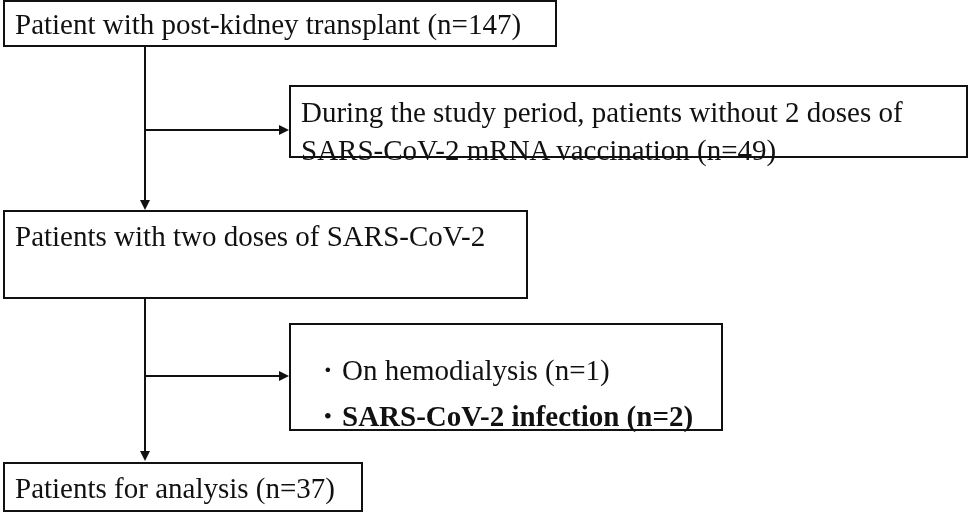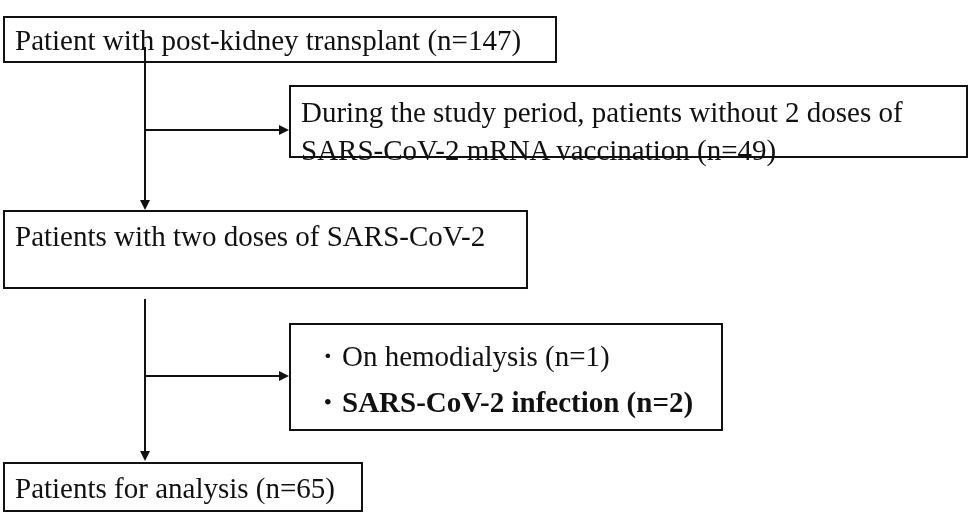--- a/index.html
+++ b/index.html
@@ -10,49 +10,49 @@
   .line { position:absolute; background:#111; }
   .arrow-down { position:absolute; width:0; height:0; border-left:5px solid transparent;
                 border-right:5px solid transparent; border-top:10px solid #111; }
   .arrow-right { position:absolute; width:0; height:0; border-top:5px solid transparent;
                  border-bottom:5px solid transparent; border-left:10px solid #111; }
   .row { display:block; }
 </style>
 </head>
 <body>
 
-<div class="box" style="left:3px; top:16px; width:554px; height:47px; padding-top:3px;">
+<div class="box" style="left:3px; top:0px; width:554px; height:47px; padding-top:3px;">
   <span>Patient with post-kidney transplant (n=147)</span>
 </div>
 
 <div class="line" style="left:144px; top:47px; width:2px; height:155px;"></div>
 <div class="arrow-down" style="left:140px; top:200px;"></div>
 
 <div class="line" style="left:145px; top:129px; width:135px; height:2px;"></div>
 <div class="arrow-right" style="left:279px; top:125px;"></div>
 
 <div class="box" style="left:289px; top:85px; width:679px; height:73px; padding-top:6px;">
   <span class="row">During the study period, patients without 2 doses of</span>
   <span class="row">SARS-CoV-2 mRNA vaccination (n=49)</span>
 </div>
 
-<div class="box" style="left:3px; top:210px; width:525px; height:79px; padding-top:5px;">
+<div class="box" style="left:3px; top:210px; width:525px; height:89px; padding-top:5px;">
   <span class="row">Patients with two doses of SARS-CoV-2</span>
 </div>
 
 <div class="line" style="left:144px; top:299px; width:2px; height:153px;"></div>
 <div class="arrow-down" style="left:140px; top:451px;"></div>
 
 <div class="line" style="left:145px; top:375px; width:135px; height:2px;"></div>
 <div class="arrow-right" style="left:279px; top:371px;"></div>
 
-<div class="box" style="left:289px; top:323px; width:434px; height:108px; padding-top:12px; padding-left:22px;">
+<div class="box" style="left:289px; top:323px; width:434px; height:108px; padding-top:26px; padding-left:22px;">
   <span class="row">
     <span>・</span><span>On hemodialysis (n=1)</span>
   </span>
   <span class="row" style="margin-top:8px;font-weight:bold;">
     <span>・</span><span>SARS-CoV-2 infection (n=2)</span>
   </span>
 </div>
 
 <div class="box" style="left:3px; top:462px; width:360px; height:50px; padding-top:5px;">
-  <span>Patients for analysis (n=65)</span>
+  <span>Patients for analysis (n=37)</span>
 </div>
 
 </body></html>

